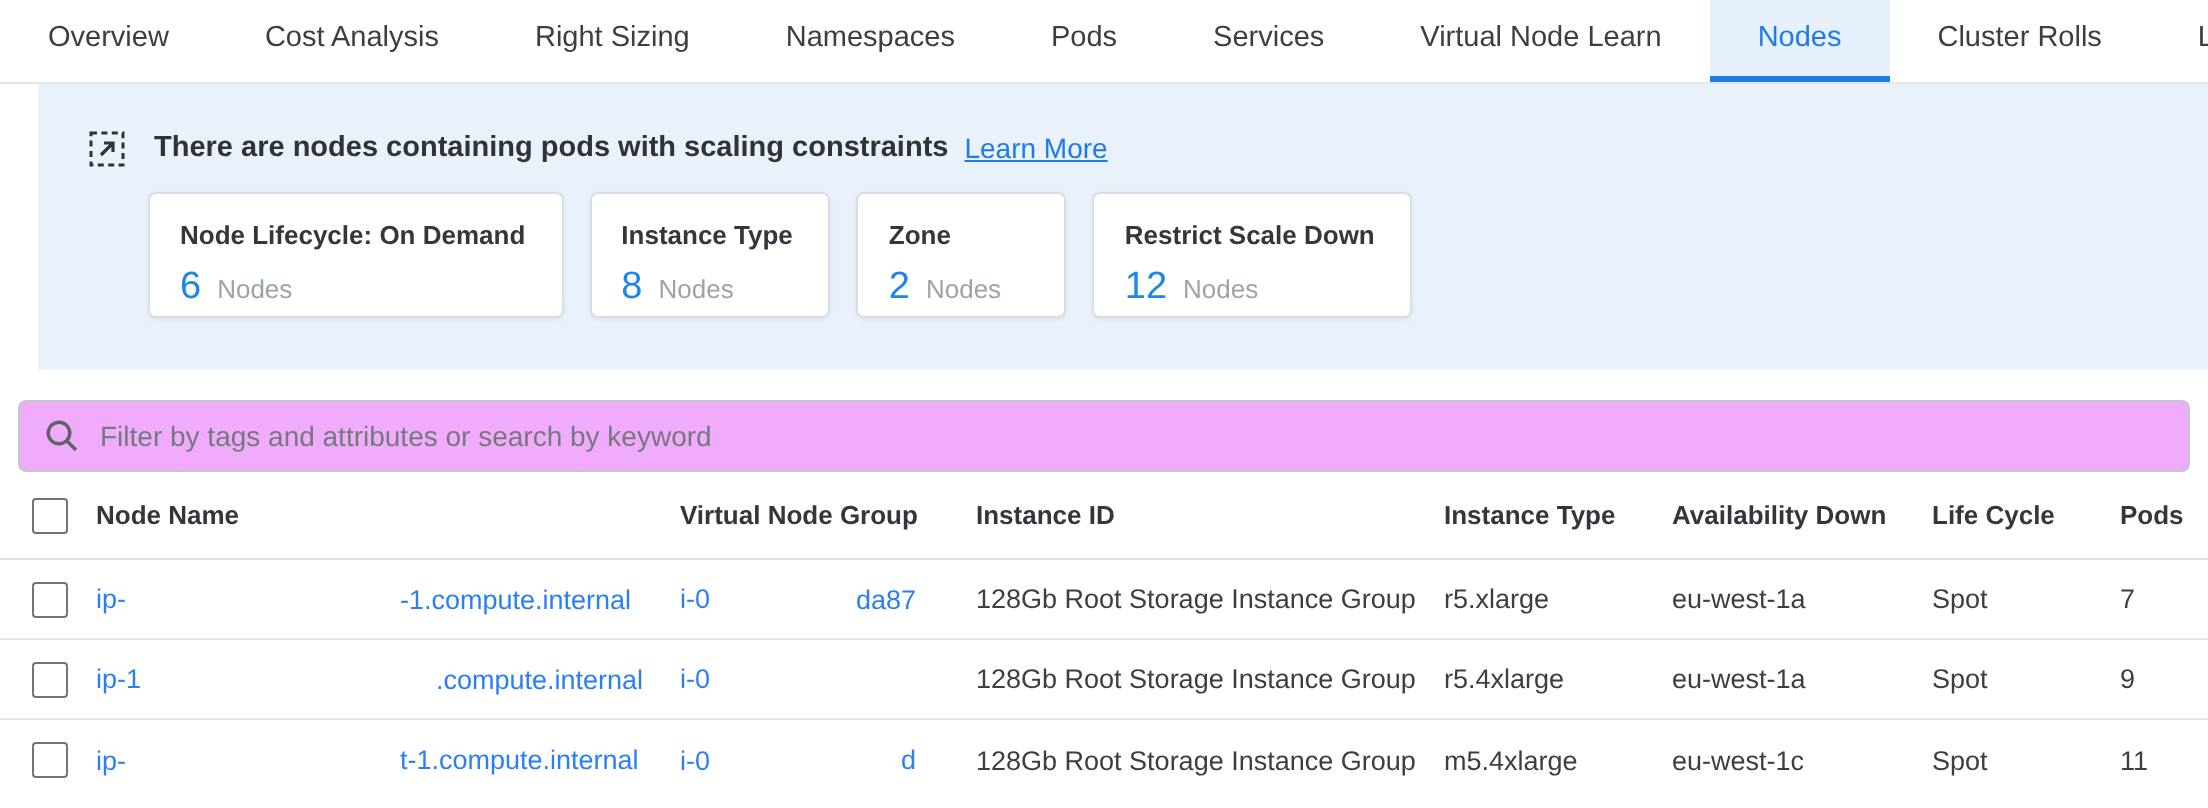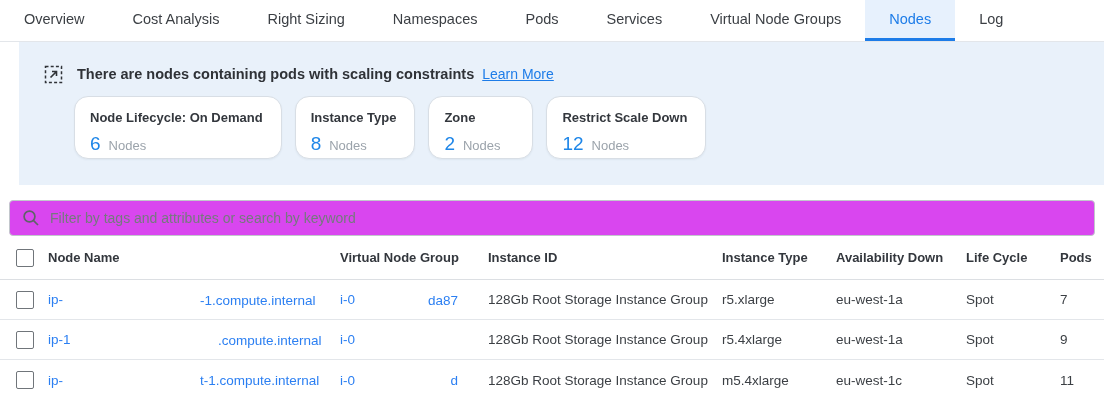--- a/index.html
+++ b/index.html
@@ -19,27 +19,27 @@
   
   .tabbar{display:flex;align-items:stretch;height:42px;border-bottom:1px solid var(--border);background:#fff;}
   .tab{display:flex;align-items:center;padding:0 24px;font-size:14.5px;color:#3b3f44;cursor:pointer;border-bottom:3px solid transparent;white-space:nowrap;}
   .tab.active{color:var(--accent);background:var(--accent-bg);border-bottom-color:var(--accent);font-weight:400;}
   
   .banner{background:var(--banner-bg);padding:20px 0 26px 0;height:143px;margin-left:19px;}
   .banner-row{display:flex;align-items:center;height:24px;padding-left:25px;font-size:14.5px;font-weight:700;color:#2f3237;}
   .banner-icon{width:19px;height:19px;margin-right:14px;flex:none;}
   .banner-link{color:var(--accent);text-decoration:underline;font-weight:400;margin-left:8px;font-size:14px;cursor:pointer;}
   .cards{display:flex;gap:13px;margin:10px 0 0 55px;}
-  .card{background:#fff;border:1px solid var(--card-border);border-radius:14px;box-shadow:0 1px 2px rgba(40,60,90,.06);padding:13px 18px 12px 15px;height:63px;min-width:105px;}
+  .card{background:#fff;border:1px solid var(--card-border);border-radius:4px;box-shadow:0 1px 2px rgba(40,60,90,.06);padding:13px 18px 12px 15px;height:63px;min-width:105px;}
   .card-title{font-size:13px;font-weight:700;color:var(--text-dark);white-space:nowrap;}
   .card-value-row{margin-top:8px;display:flex;align-items:baseline;gap:8px;}
   .card-value{font-size:19px;color:#1e86e8;}
   .card-unit{font-size:13px;color:var(--text-muted);}
   
-  .searchbox{display:flex;align-items:center;margin:15px 9px 0 9px;height:36px;border:1px solid #c2c7cc;border-radius:4px;background:#d946ef;padding:0 12px;}
+  .searchbox{display:flex;align-items:center;margin:15px 9px 0 9px;height:36px;border:1px solid #c2c7cc;border-radius:4px;background:#f0abfc;padding:0 12px;}
   .search-icon{width:18px;height:18px;margin-right:10px;flex:none;}
   .searchbox input{border:none;outline:none;flex:1;font-size:14px;color:#3b3f44;background:transparent;font-family:"Liberation Sans",sans-serif;}
   .searchbox input::placeholder{color:#75797e;opacity:1;}
   
   .grid-row{display:grid;grid-template-columns:48px 292px 148px 234px 114px 130px 94px 1fr;align-items:center;}
   .thead{height:44px;border-bottom:1px solid #dcdfe3;font-size:13px;font-weight:700;color:var(--text-dark);}
   .trow{height:40px;border-bottom:1px solid var(--border);font-size:13.5px;color:var(--text-mid);}
   .trow:last-child{border-bottom:none;}
   .cb-cell{padding-left:16px;}
   input[type="checkbox"]{appearance:none;-webkit-appearance:none;width:18px;height:18px;border:1.5px solid #70757a;border-radius:2px;background:#fff;cursor:pointer;display:block;}
@@ -52,22 +52,23 @@
 </head>
 <body>
 
 <nav class="tabbar">
   <div class="tab">Overview</div>
   <div class="tab">Cost Analysis</div>
   <div class="tab">Right Sizing</div>
   <div class="tab">Namespaces</div>
   <div class="tab">Pods</div>
   <div class="tab">Services</div>
-  <div class="tab">Virtual Node Groups</div>
+  <div class="tab">Virtual Node Learn</div>
   <div class="tab active">Nodes</div>
+  <div class="tab">Cluster Rolls</div>
   <div class="tab">Log</div>
 </nav>
 
 <section class="banner">
   <div class="banner-row">
     <svg class="banner-icon" viewBox="0 0 19 19">
       <rect x="1.5" y="1.5" width="16" height="16" fill="none" stroke="#2f3237" stroke-width="1.5" stroke-dasharray="3 2.2"></rect>
       <path d="M6.5 12.5 L12.5 6.5 M8 6.5 H12.5 V11" fill="none" stroke="#2f3237" stroke-width="1.6"></path>
     </svg>
     <span>There are nodes containing pods with scaling constraints</span>

